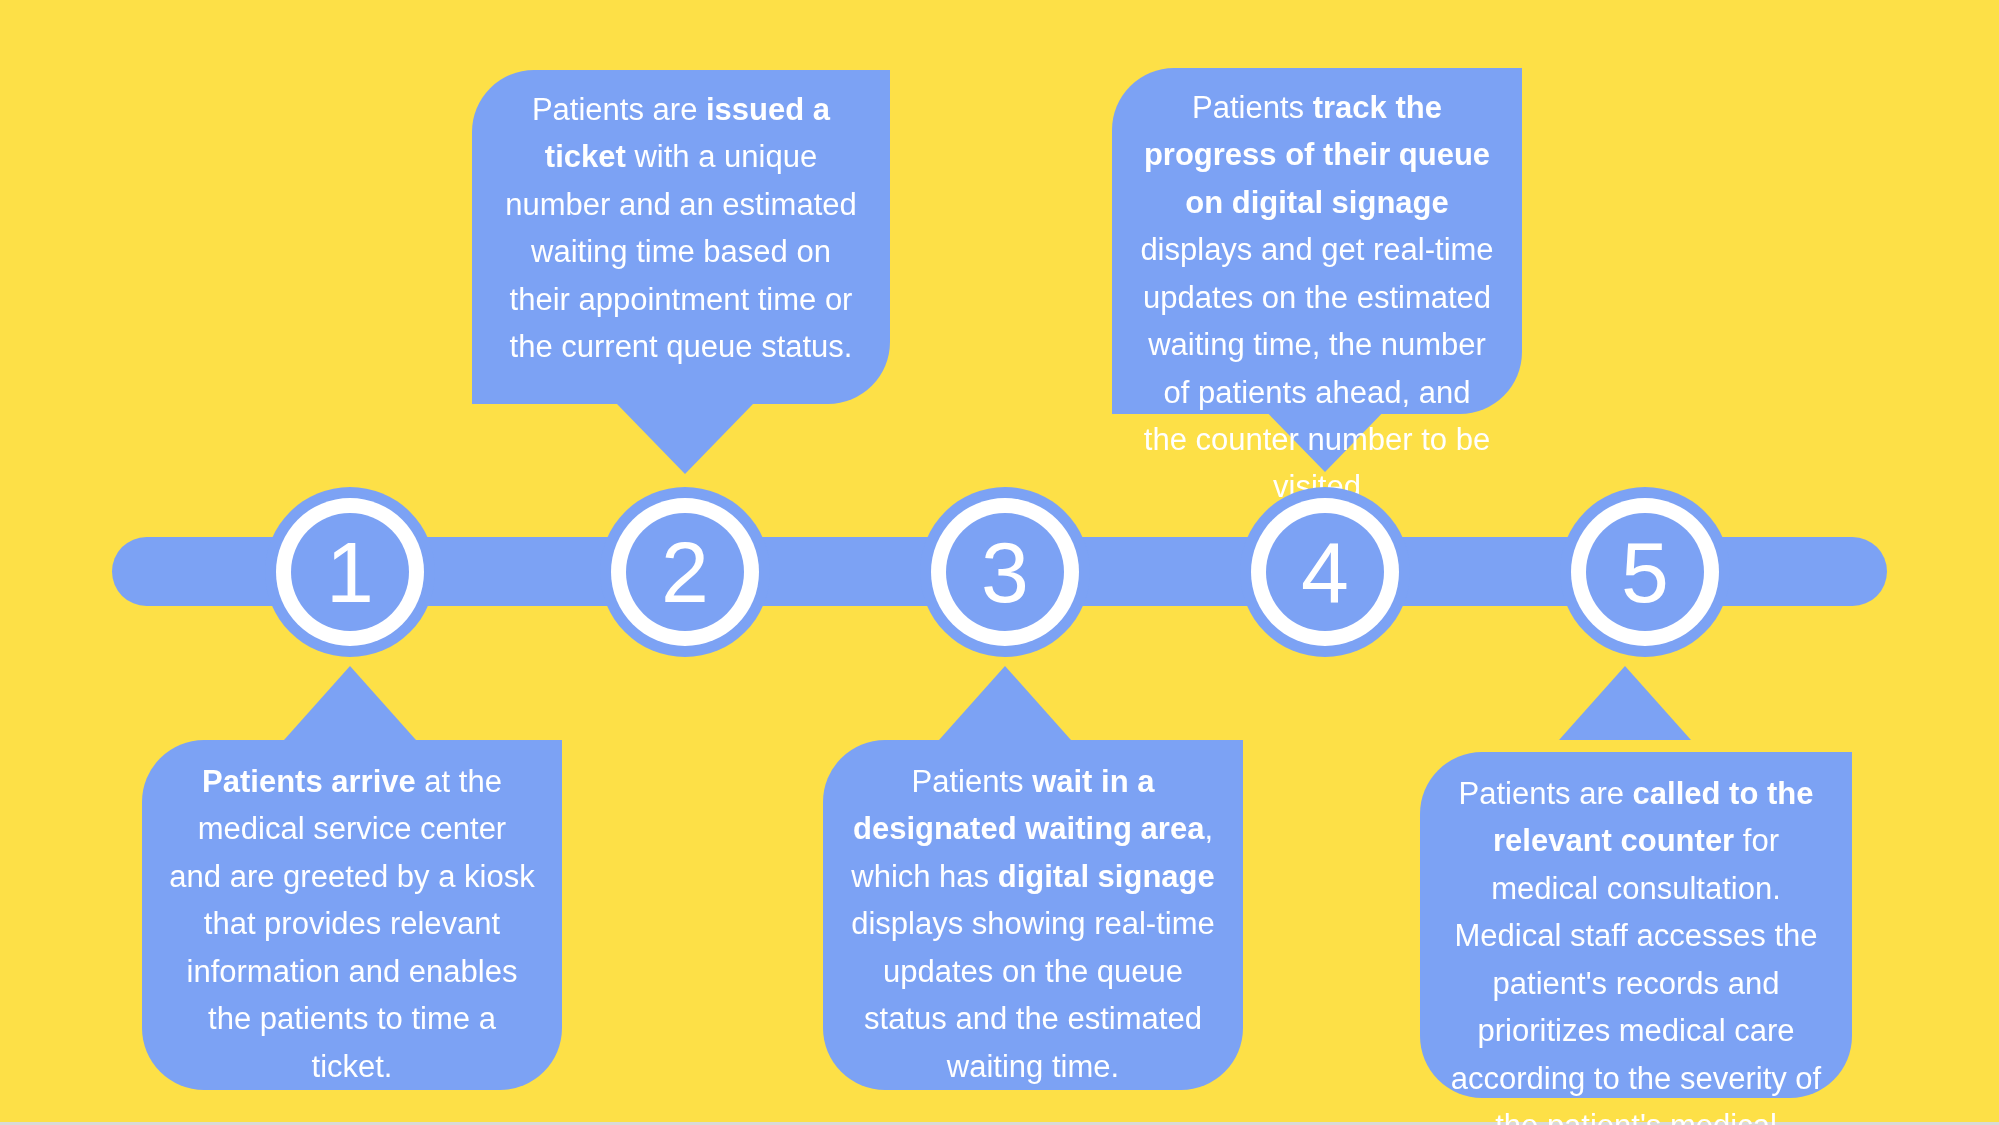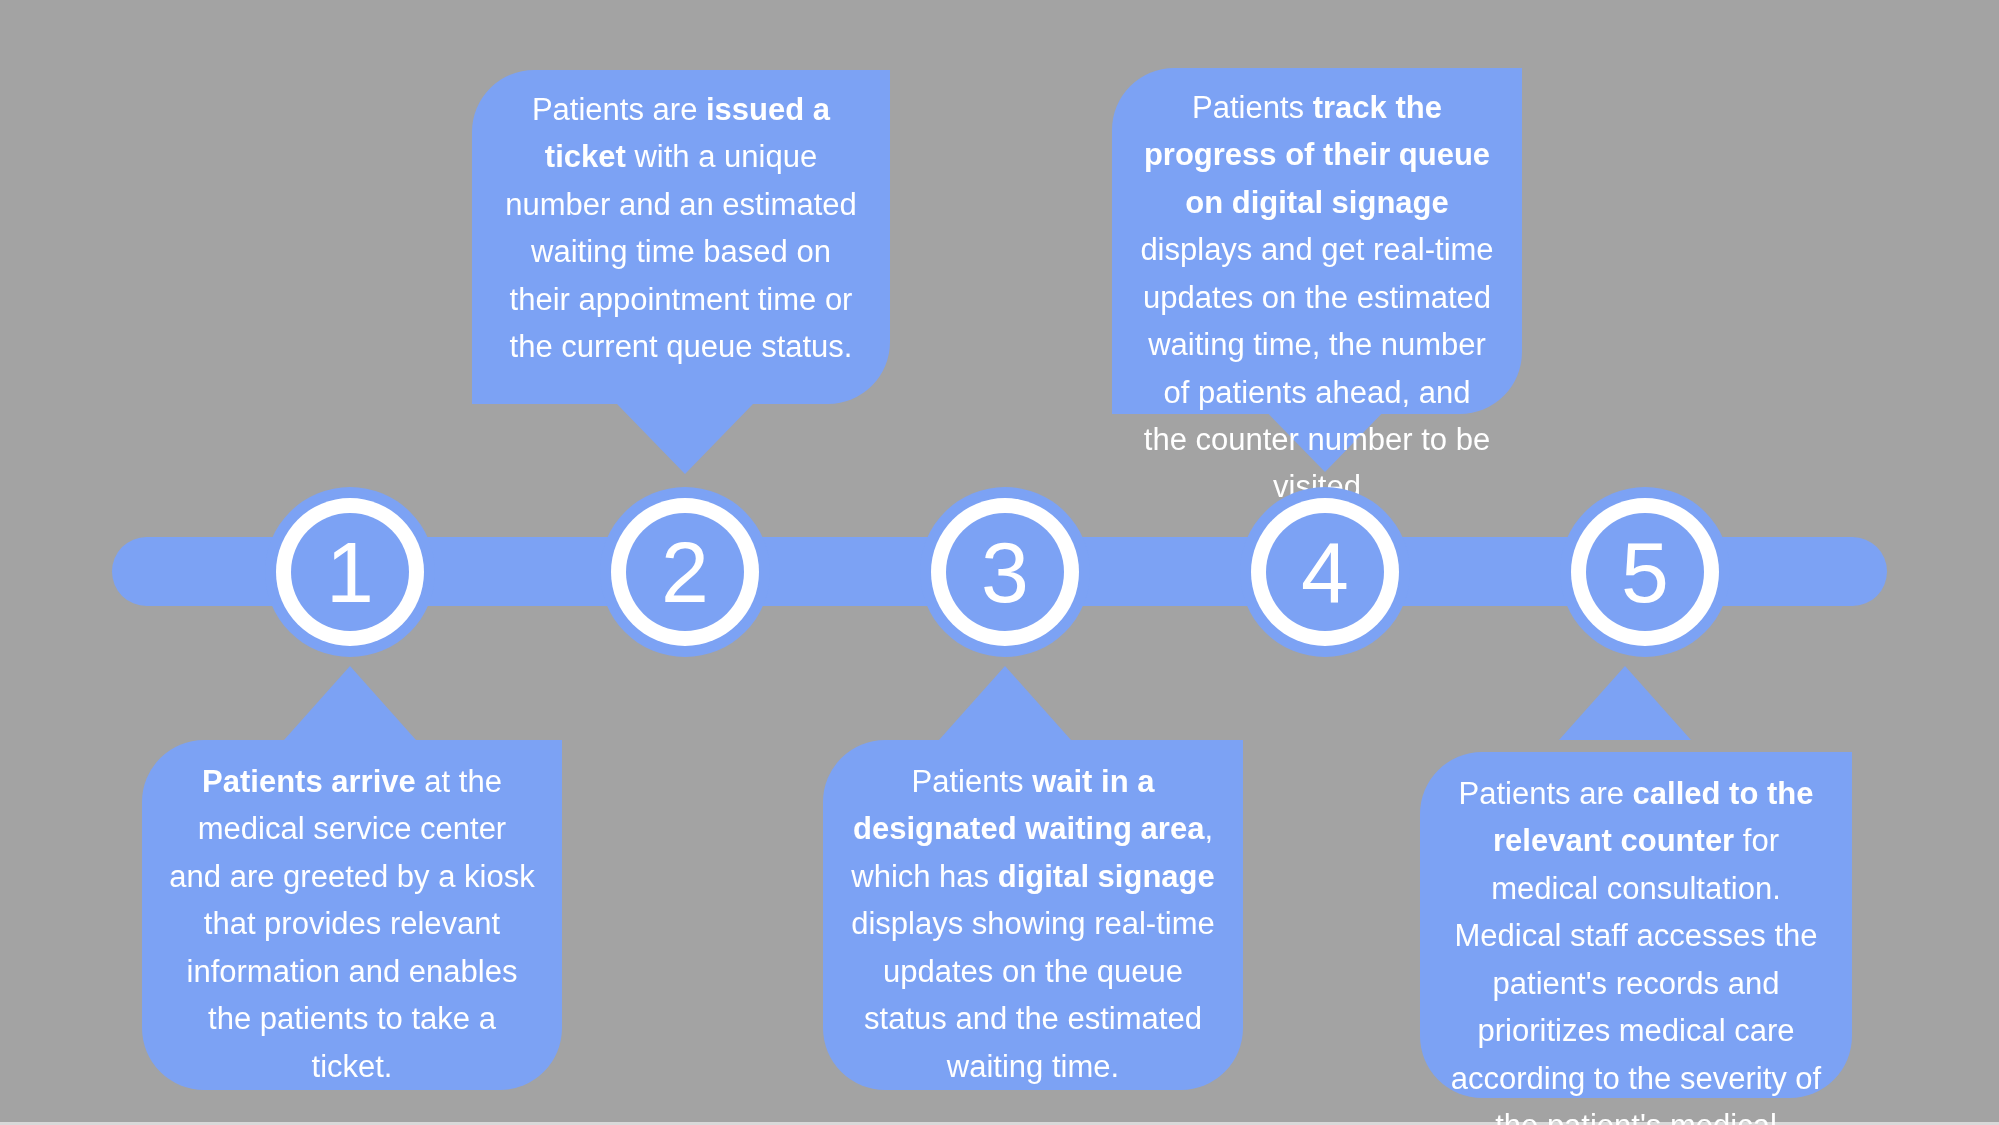--- a/index.html
+++ b/index.html
@@ -9,21 +9,21 @@
   }
   body {
     font-family: "Liberation Sans", sans-serif;
     -webkit-font-smoothing: antialiased;
   }
 
   #stage {
     position: relative;
     width: 1999px;
     height: 1125px;
-    background: #a3a3a3;
+    background: #fde047;
     overflow: hidden;
   }
 
   
   .timeline-bar {
     position: absolute;
     left: 112px;
     top: 537px;
     width: 1775px;
     height: 69px;
@@ -179,21 +179,21 @@
     <span class="node-num">4</span>
   </div>
   <div class="node" style="left:1560px;">
     <span class="node-ring"></span>
     <span class="node-core"></span>
     <span class="node-num">5</span>
   </div>
 
   <div class="arrow up" style="left:284px; top:666px;"></div>
   <div class="callout bottom-box" style="left:142px; top:740px; width:420px; height:350px;">
-    <p><b>Patients arrive</b><span> at the medical service center and are greeted by a kiosk that provides relevant information and enables the patients to take a ticket.</span></p>
+    <p><b>Patients arrive</b><span> at the medical service center and are greeted by a kiosk that provides relevant information and enables the patients to time a ticket.</span></p>
   </div>
 
   <div class="arrow up" style="left:939px; top:666px;"></div>
   <div class="callout bottom-box" style="left:823px; top:740px; width:420px; height:350px;">
     <p><span>Patients </span><b>wait in a designated waiting area</b><span>, which has </span><b>digital signage</b><span> displays showing real-time updates on the queue status and the estimated waiting time.</span></p>
   </div>
 
   <div class="arrow up" style="left:1559px; top:666px;"></div>
   <div class="callout bottom-box overflow" style="left:1420px; top:740px; width:432px; height:346px;">
     <p><span>Patients are </span><b>called to the relevant counter</b><span> for medical consultation. Medical staff accesses the patient's records and prioritizes medical care according to the severity of the patient's medical condition.</span></p>

